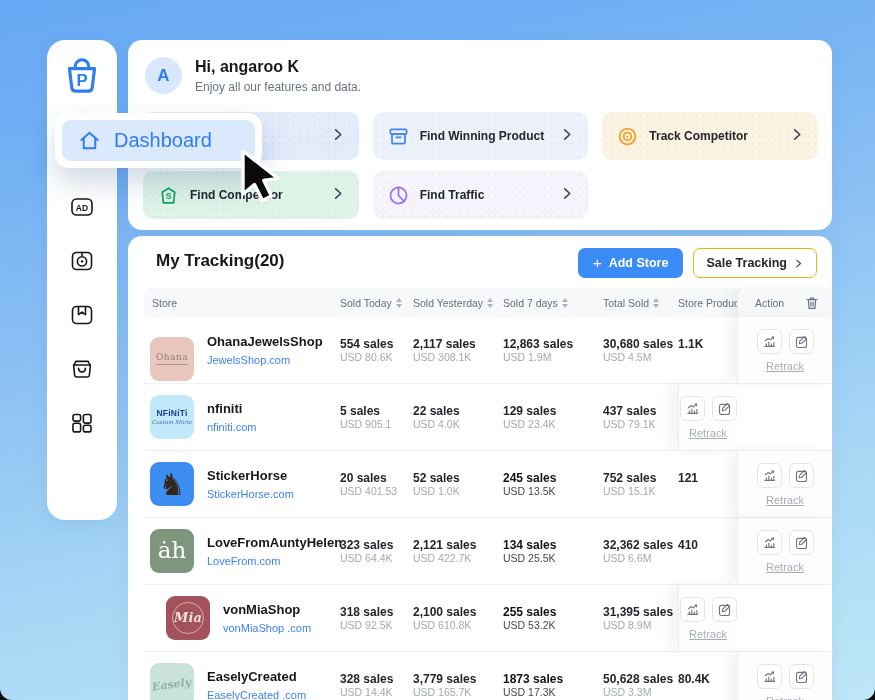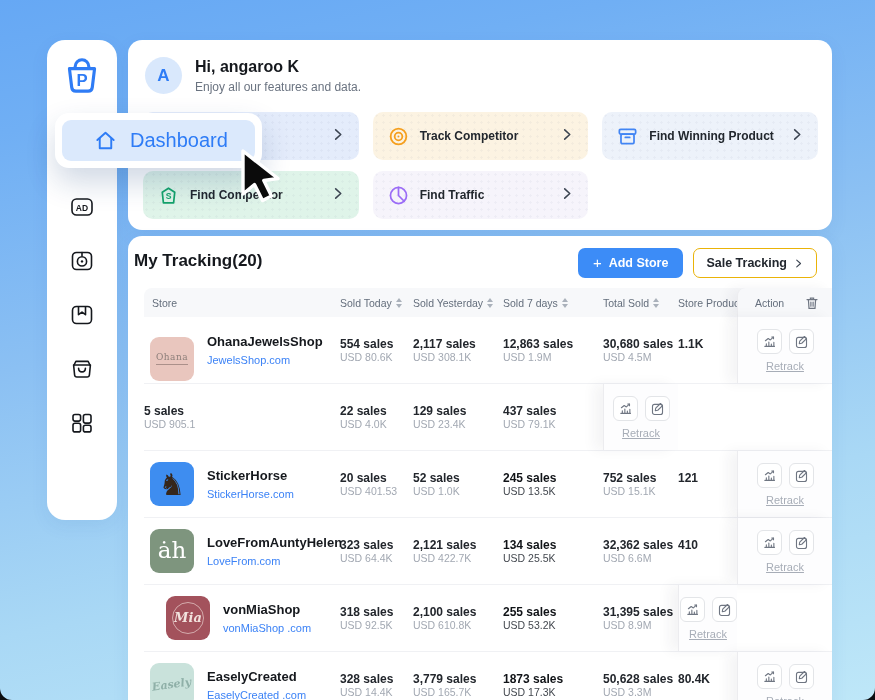--- a/index.html
+++ b/index.html
@@ -29,28 +29,28 @@
   .feature-card { height:48px; border-radius:10px; display:flex; align-items:center; gap:10px; padding:0 14px; cursor:pointer;
     background-image:radial-gradient(rgba(90,90,140,.05) 1px, transparent 1.2px); background-size:7px 7px; }
   .feature-card .label { font-size:12px; font-weight:600; color:#22272e; white-space:nowrap; }
   .feature-card .chev { margin-left:auto; }
   .fc-icon { width:23px; height:23px; flex:0 0 auto; }
   .chev svg { width:11px; height:13px; stroke:#3a4350; stroke-width:1.8; fill:none; stroke-linecap:round; stroke-linejoin:round; }
 
   
   .nav-popup { position:absolute; left:55px; top:113px; width:207px; height:55px; background:#fff; border-radius:14px; padding:7px;
     box-shadow:0 14px 30px rgba(20,60,120,.20); z-index:40; }
-  .nav-popup-inner { height:41px; border-radius:9px; background:#dbe9fc; display:flex; align-items:center; gap:13px; padding-left:32px; cursor:pointer; }
+  .nav-popup-inner { height:41px; border-radius:9px; background:#dbe9fc; display:flex; align-items:center; gap:13px; padding-left:16px; cursor:pointer; }
   .nav-popup-inner svg { width:23px; height:23px; stroke:#2e7cf6; stroke-width:2; fill:none; stroke-linecap:round; stroke-linejoin:round; }
   .nav-popup-inner .label { font-size:20px; font-weight:500; color:#2e7cf6; }
   .cursor { position:absolute; left:233px; top:146px; width:58px; height:66px; z-index:50; pointer-events:none; }
 
   
   .tracking { left:128px; top:236px; width:704px; height:482px; }
-  .trk-title { position:absolute; left:6px; top:15px; font-size:17px; font-weight:700; color:#15181d; }
+  .trk-title { position:absolute; left:28px; top:15px; font-size:17px; font-weight:700; color:#15181d; }
   .trk-actions { position:absolute; right:15px; top:12px; display:flex; gap:10px; }
   .btn-add { background:#3c8cf7; color:#fff; border:none; border-radius:7px; padding:0 15px; height:30px; font-size:12.5px; font-weight:600; display:flex; align-items:center; gap:7px; cursor:pointer; font-family:inherit; }
   .btn-add .plus { font-size:15px; font-weight:400; margin-top:-1px; }
   .btn-sale { background:#fff; color:#22272e; border:1px solid #eab308; border-radius:7px; padding:0 12px; height:30px; font-size:12.5px; font-weight:600; display:flex; align-items:center; gap:8px; cursor:pointer; font-family:inherit; }
   .btn-sale svg { width:9px; height:11px; stroke:#3a4350; stroke-width:1.6; fill:none; stroke-linecap:round; stroke-linejoin:round; }
 
   .table { position:absolute; left:16px; right:0; top:52px; }
   .thead, .trow { display:grid; grid-template-columns:196px 73px 90px 100px 75px 59px 95px; }
   .thead { height:29px; background:#f7f8fa; border-radius:8px 0 0 0; align-items:center; font-size:10.5px; color:#646e7c; }
   .th { display:flex; align-items:center; gap:4px; white-space:nowrap; overflow:visible; }
@@ -147,38 +147,38 @@
     <div class="greet-title">Hi, angaroo K</div>
     <div class="greet-sub">Enjoy all our features and data.</div>
 
     <div class="cards-grid">
       <div class="feature-card" style="background-color:#e4ecfb">
         <span class="label"></span>
         <span class="chev"><svg viewBox="0 0 13 15">
               <path d="M2 2l6 5.5L2 13"></path>
             </svg></span>
       </div>
+      <div class="feature-card" style="background-color:#edf2fa">
+        <svg class="fc-icon" viewBox="0 0 24 24" fill="none" stroke="#4285f4" stroke-width="1.8" stroke-linecap="round" stroke-linejoin="round">
+          <rect x="3.5" y="4.5" width="17" height="5" rx="1.4"></rect>
+            <rect x="5.2" y="9.5" width="13.6" height="10" rx="1.4"></rect>
+            <path d="M9.7 13h4.6"></path>
+          </svg>
+        <span class="label">Find Winning Product</span>
+        <span class="chev"><svg viewBox="0 0 13 15">
+              <path d="M2 2l6 5.5L2 13"></path>
+            </svg></span>
+      </div>
       <div class="feature-card" style="background-color:#fcf3e2">
         <svg class="fc-icon" viewBox="0 0 24 24" fill="none" stroke="#f59f1e" stroke-width="1.9">
           <circle cx="12" cy="12" r="8.2"></circle>
             <circle cx="12" cy="12" r="4"></circle>
             <circle cx="12" cy="12" r="1" fill="#f59f1e" stroke="none"></circle>
           </svg>
         <span class="label">Track Competitor</span>
-        <span class="chev"><svg viewBox="0 0 13 15">
-              <path d="M2 2l6 5.5L2 13"></path>
-            </svg></span>
-      </div>
-      <div class="feature-card" style="background-color:#edf2fa">
-        <svg class="fc-icon" viewBox="0 0 24 24" fill="none" stroke="#4285f4" stroke-width="1.8" stroke-linecap="round" stroke-linejoin="round">
-          <rect x="3.5" y="4.5" width="17" height="5" rx="1.4"></rect>
-            <rect x="5.2" y="9.5" width="13.6" height="10" rx="1.4"></rect>
-            <path d="M9.7 13h4.6"></path>
-          </svg>
-        <span class="label">Find Winning Product</span>
         <span class="chev"><svg viewBox="0 0 13 15">
               <path d="M2 2l6 5.5L2 13"></path>
             </svg></span>
       </div>
       <div class="feature-card" style="background-color:#dff4e9">
         <svg class="fc-icon" viewBox="0 0 24 24" fill="none" stroke="#13a36b" stroke-width="1.8" stroke-linejoin="round">
           <path d="M5.5 8.6 12 4.4l6.5 4.2-1.2 11.2H6.7z"></path>
           <text x="12" y="15.8" font-size="9" font-weight="700" fill="#13a36b" stroke="none" text-anchor="middle" font-family="Liberation Sans,sans-serif">S</text>
           </svg>
         <span class="label">Find Competitor</span>
@@ -319,20 +319,30 @@
                     <rect x="1.6" y="2.6" width="10.8" height="10.8" rx="2.2"></rect>
                     <path d="M10.2 1.6 12.4 3.8 7.3 8.9 4.6 9.4l.5-2.7z"></path>
                   </svg>
         </span>
       </div>
       <span class="retrack">Retrack</span>
     </div>
   </div>
 
   <div class="trow">
+    <div class="cell-store">
+      <div class="store-logo logo-nfiniti" style="background: rgb(194, 233, 249); color: rgb(30, 62, 143);">
+        <span class="lt">NFiNiTi</span>
+        <span class="ls">Custom Shirts</span>
+      </div>
+      <div>
+        <div class="store-name">nfiniti</div>
+        <div class="store-domain">nfiniti.com</div>
+      </div>
+    </div>
     <div class="num-cell">
       <span class="sales">5 sales</span>
               <span class="usd">USD 905.1</span>
     </div>
     <div class="num-cell">
       <span class="sales">22 sales</span>
               <span class="usd">USD 4.0K</span>
     </div>
     <div class="num-cell cell-sold7">
       <span class="sales">129 sales</span>

